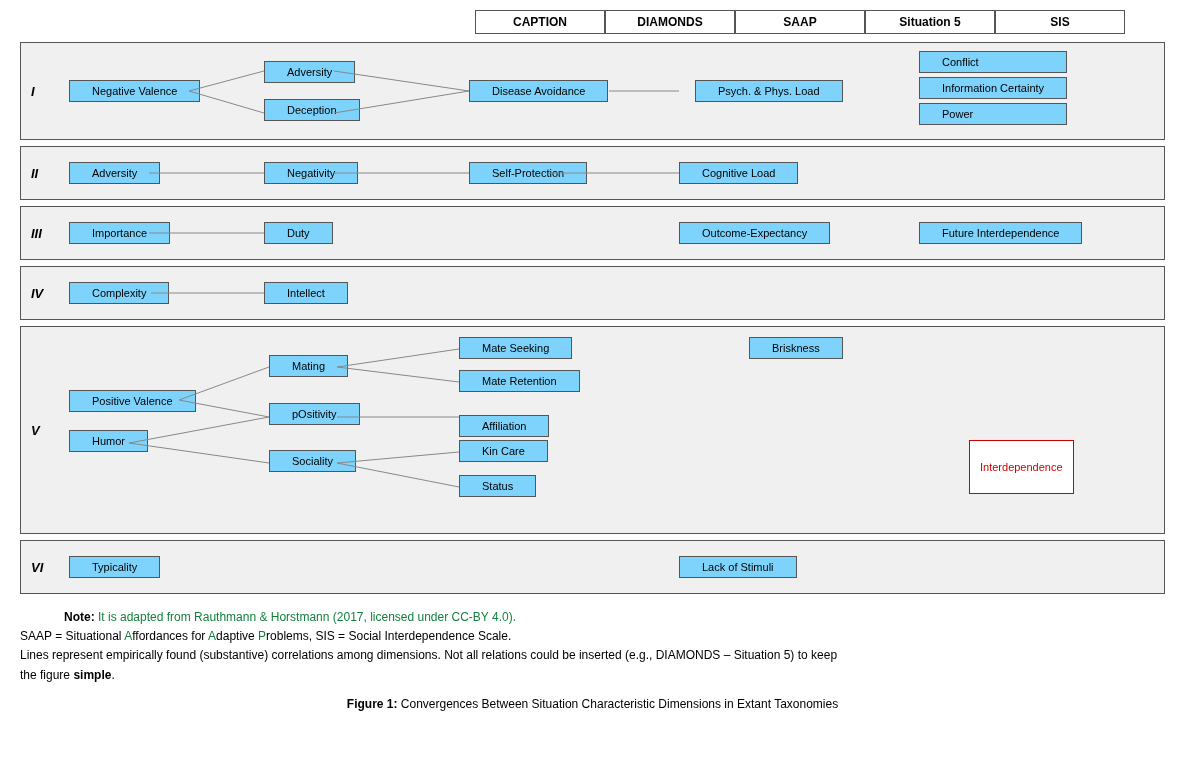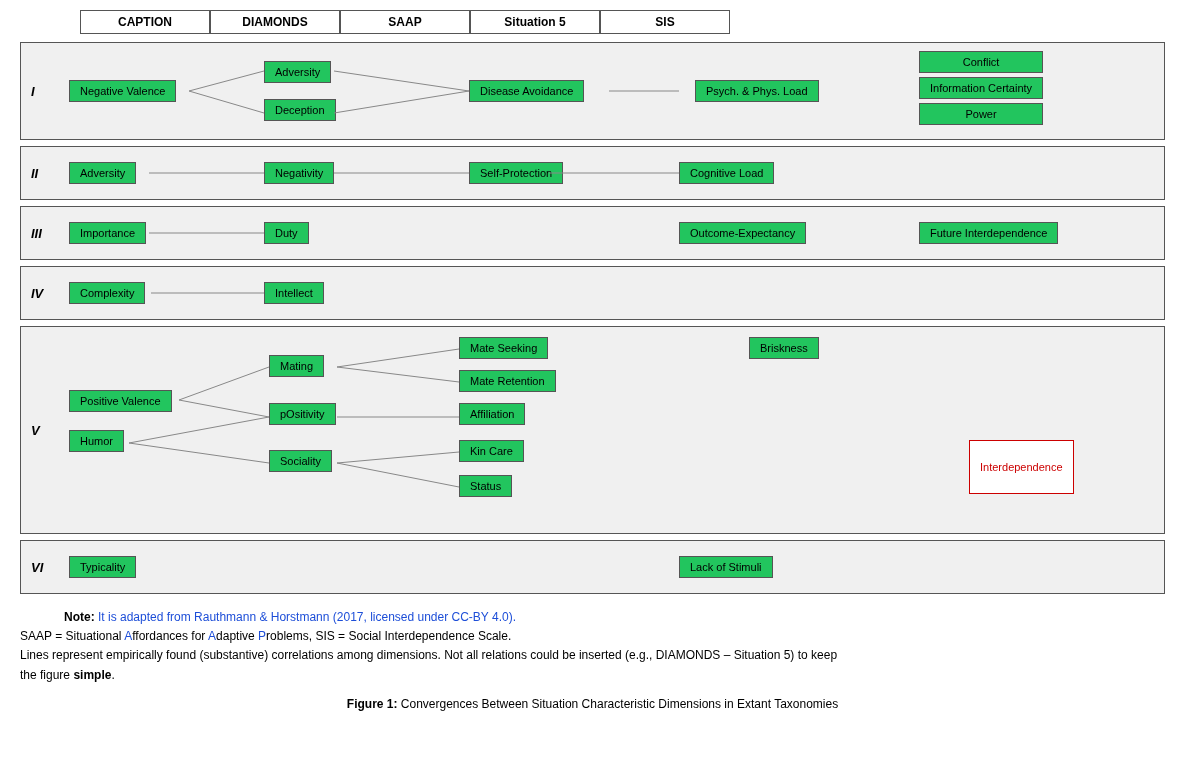--- a/index.html
+++ b/index.html
@@ -24,61 +24,60 @@
     }
     .section-label {
       font-weight: bold;
       font-style: italic;
       font-size: 13px;
       min-width: 30px;
       margin-right: 8px;
     }
     .box {
       border: 1.5px solid #555;
-      background: #22c55e;
-      padding: 4px 10px;
+      background: #7dd3fc;
+      padding: 4px 22px;
       font-size: 11px;
       white-space: nowrap;
-      text-align: center;
     }
     .box-red {
       border: 1.5px solid #c00;
       background: #fff;
       padding: 20px 10px;
       font-size: 11px;
       white-space: nowrap;
       color: #c00;
     }
 
     .note-section {
       margin-top: 10px;
       font-size: 12px;
       line-height: 1.6;
     }
     .note-label { font-weight: bold; margin-left: 44px; }
-    .red-text { color: #1d4ed8; text-align: right; }
+    .red-text { color: #15803d; text-align: right; }
     .figure-caption {
       text-align: center;
       margin-top: 10px;
       font-size: 12px;
     }
     .figure-caption strong { font-weight: bold; }
 
     svg.lines {
       position: absolute;
       top: 0; left: 0;
       width: 100%; height: 100%;
       pointer-events: none;
       overflow: visible;
     }
 
     
     .hdr-wrap {
       display: flex;
-      justify-content: flex-start;
+      justify-content: flex-end;
       padding: 0 40px 0 60px;
       margin-bottom: 8px;
     }
     .hdr-item {
       border: 1.5px solid #555;
       padding: 4px 12px;
       font-weight: bold;
       font-size: 12px;
       text-align: center;
       min-width: 130px;
@@ -219,21 +218,21 @@
     <div style="position:absolute; left:200px; top:115px;">
       <div class="box">Sociality</div>
     </div>
 
     <div style="position:absolute; left:390px; top:2px;">
       <div class="box">Mate Seeking</div>
     </div>
     <div style="position:absolute; left:390px; top:35px;">
       <div class="box">Mate Retention</div>
     </div>
-    <div style="position:absolute; left:390px; top:68px;border-radius:10px;">
+    <div style="position:absolute; left:390px; top:80px;border-radius:10px;">
       <div class="box">Affiliation</div>
     </div>
     <div style="position:absolute; left:390px; top:105px;">
       <div class="box">Kin Care</div>
     </div>
     <div style="position:absolute; left:390px; top:140px;">
       <div class="box">Status</div>
     </div>
 
     <div style="position:absolute; left:680px; top:2px;">

